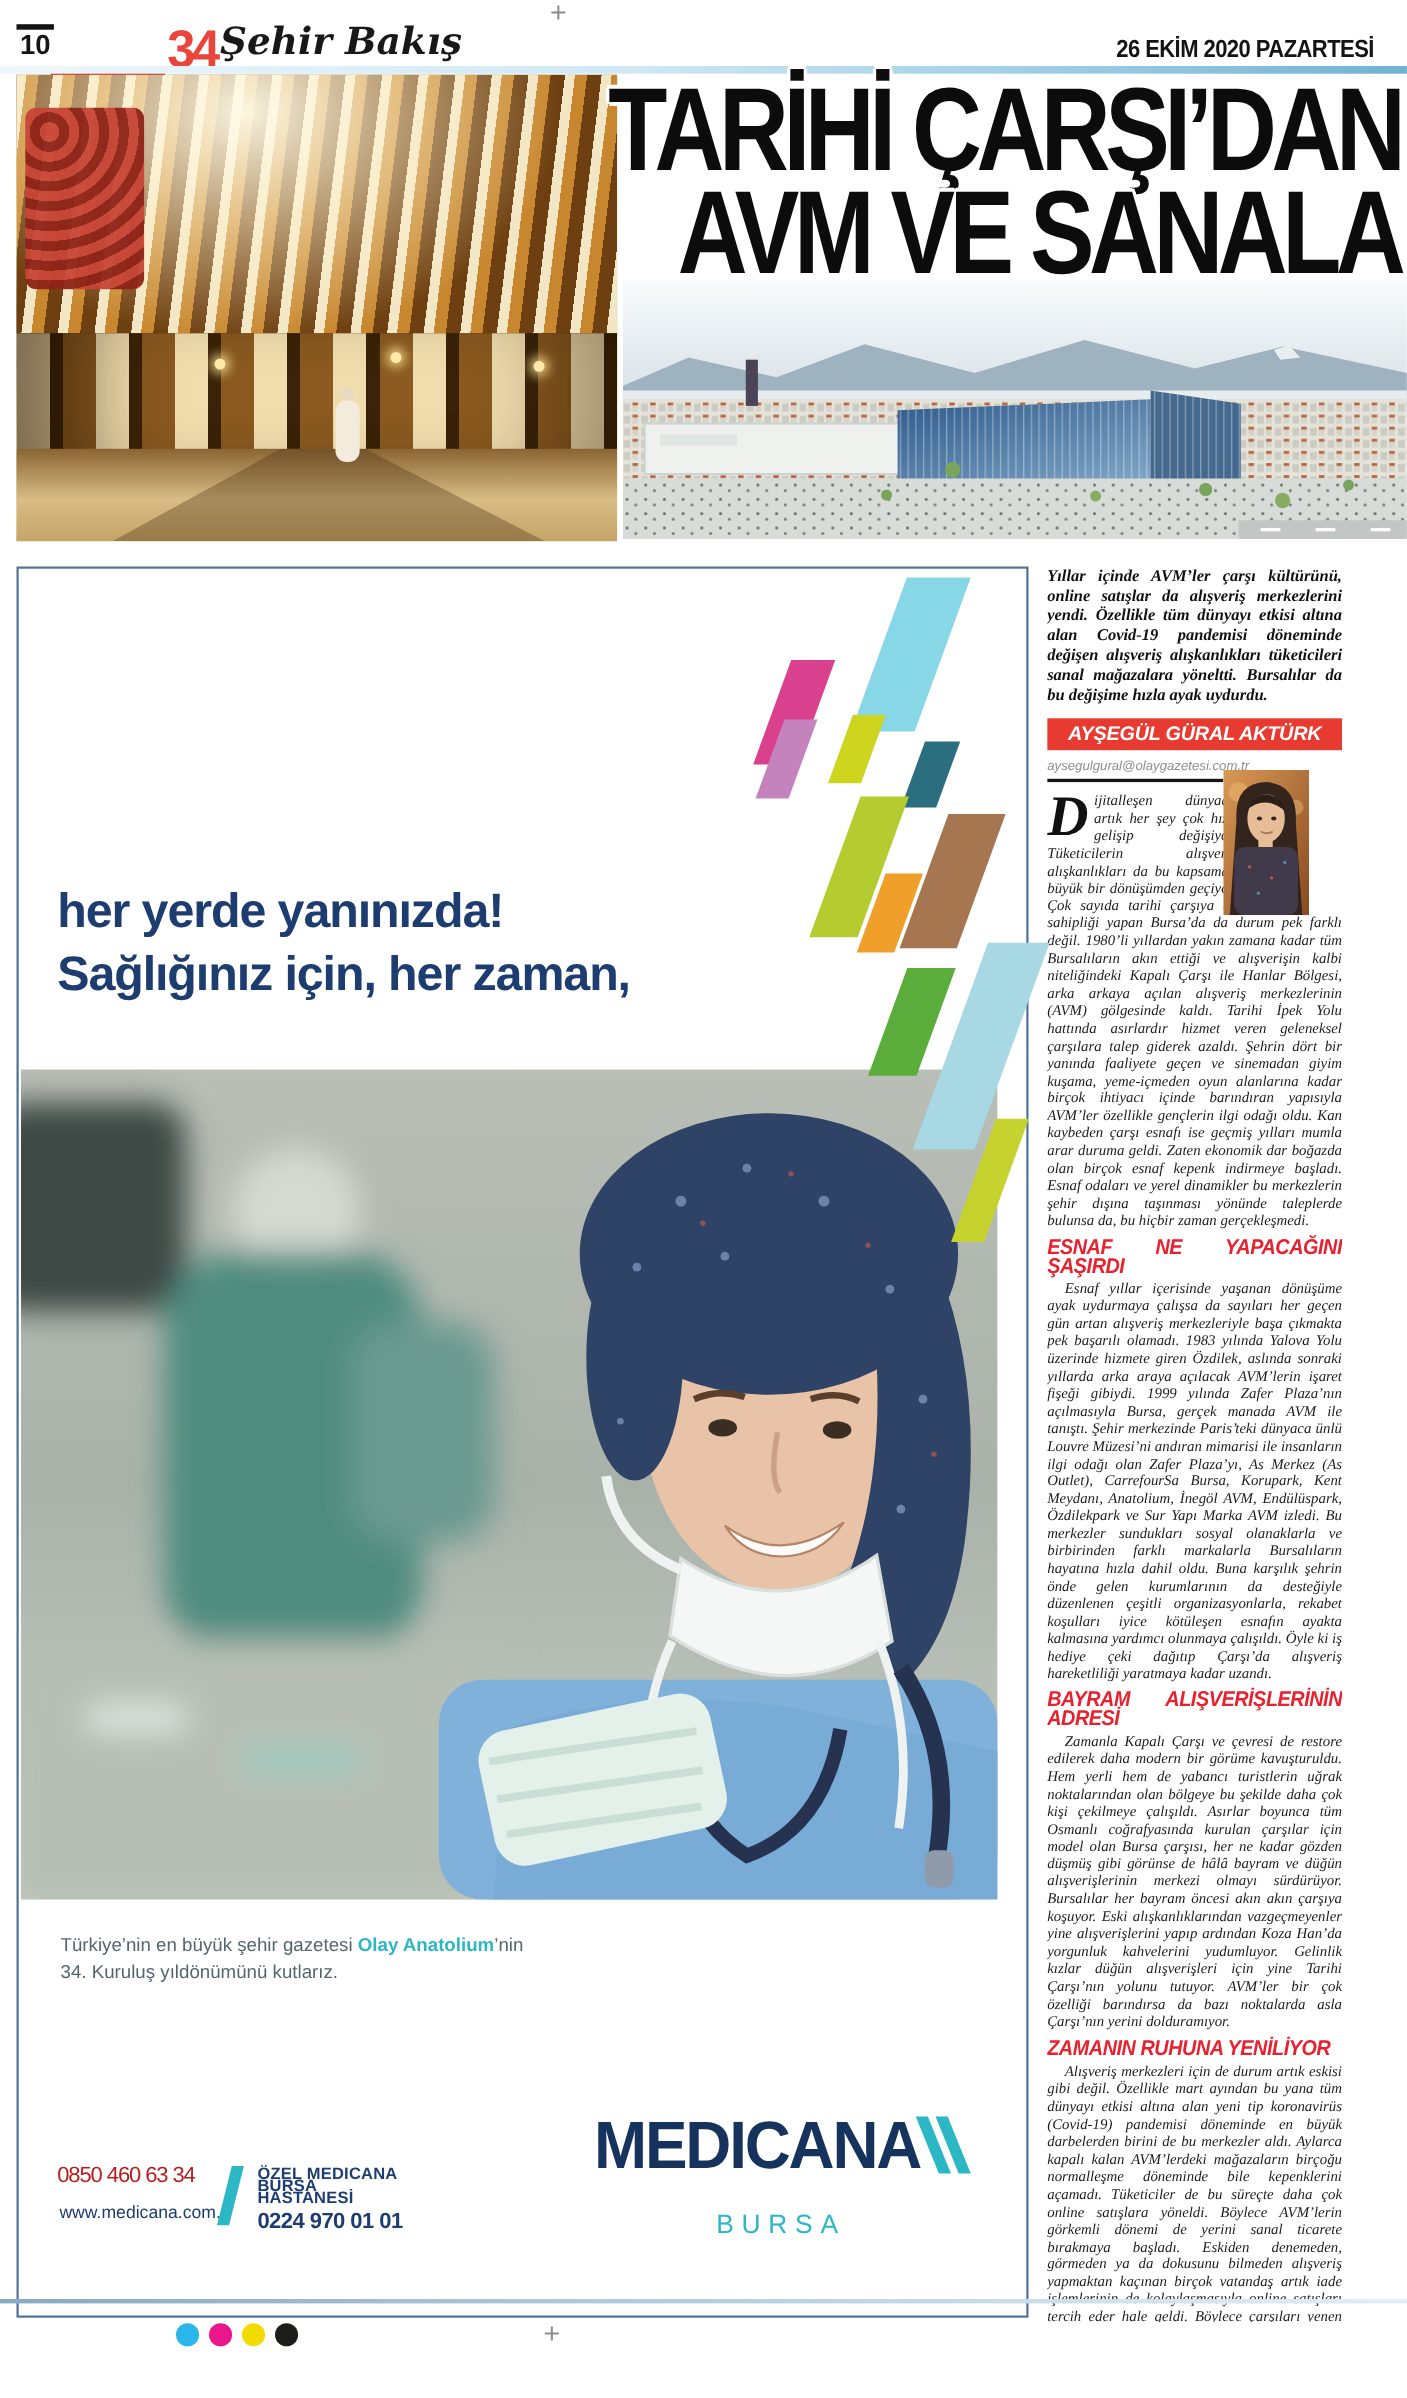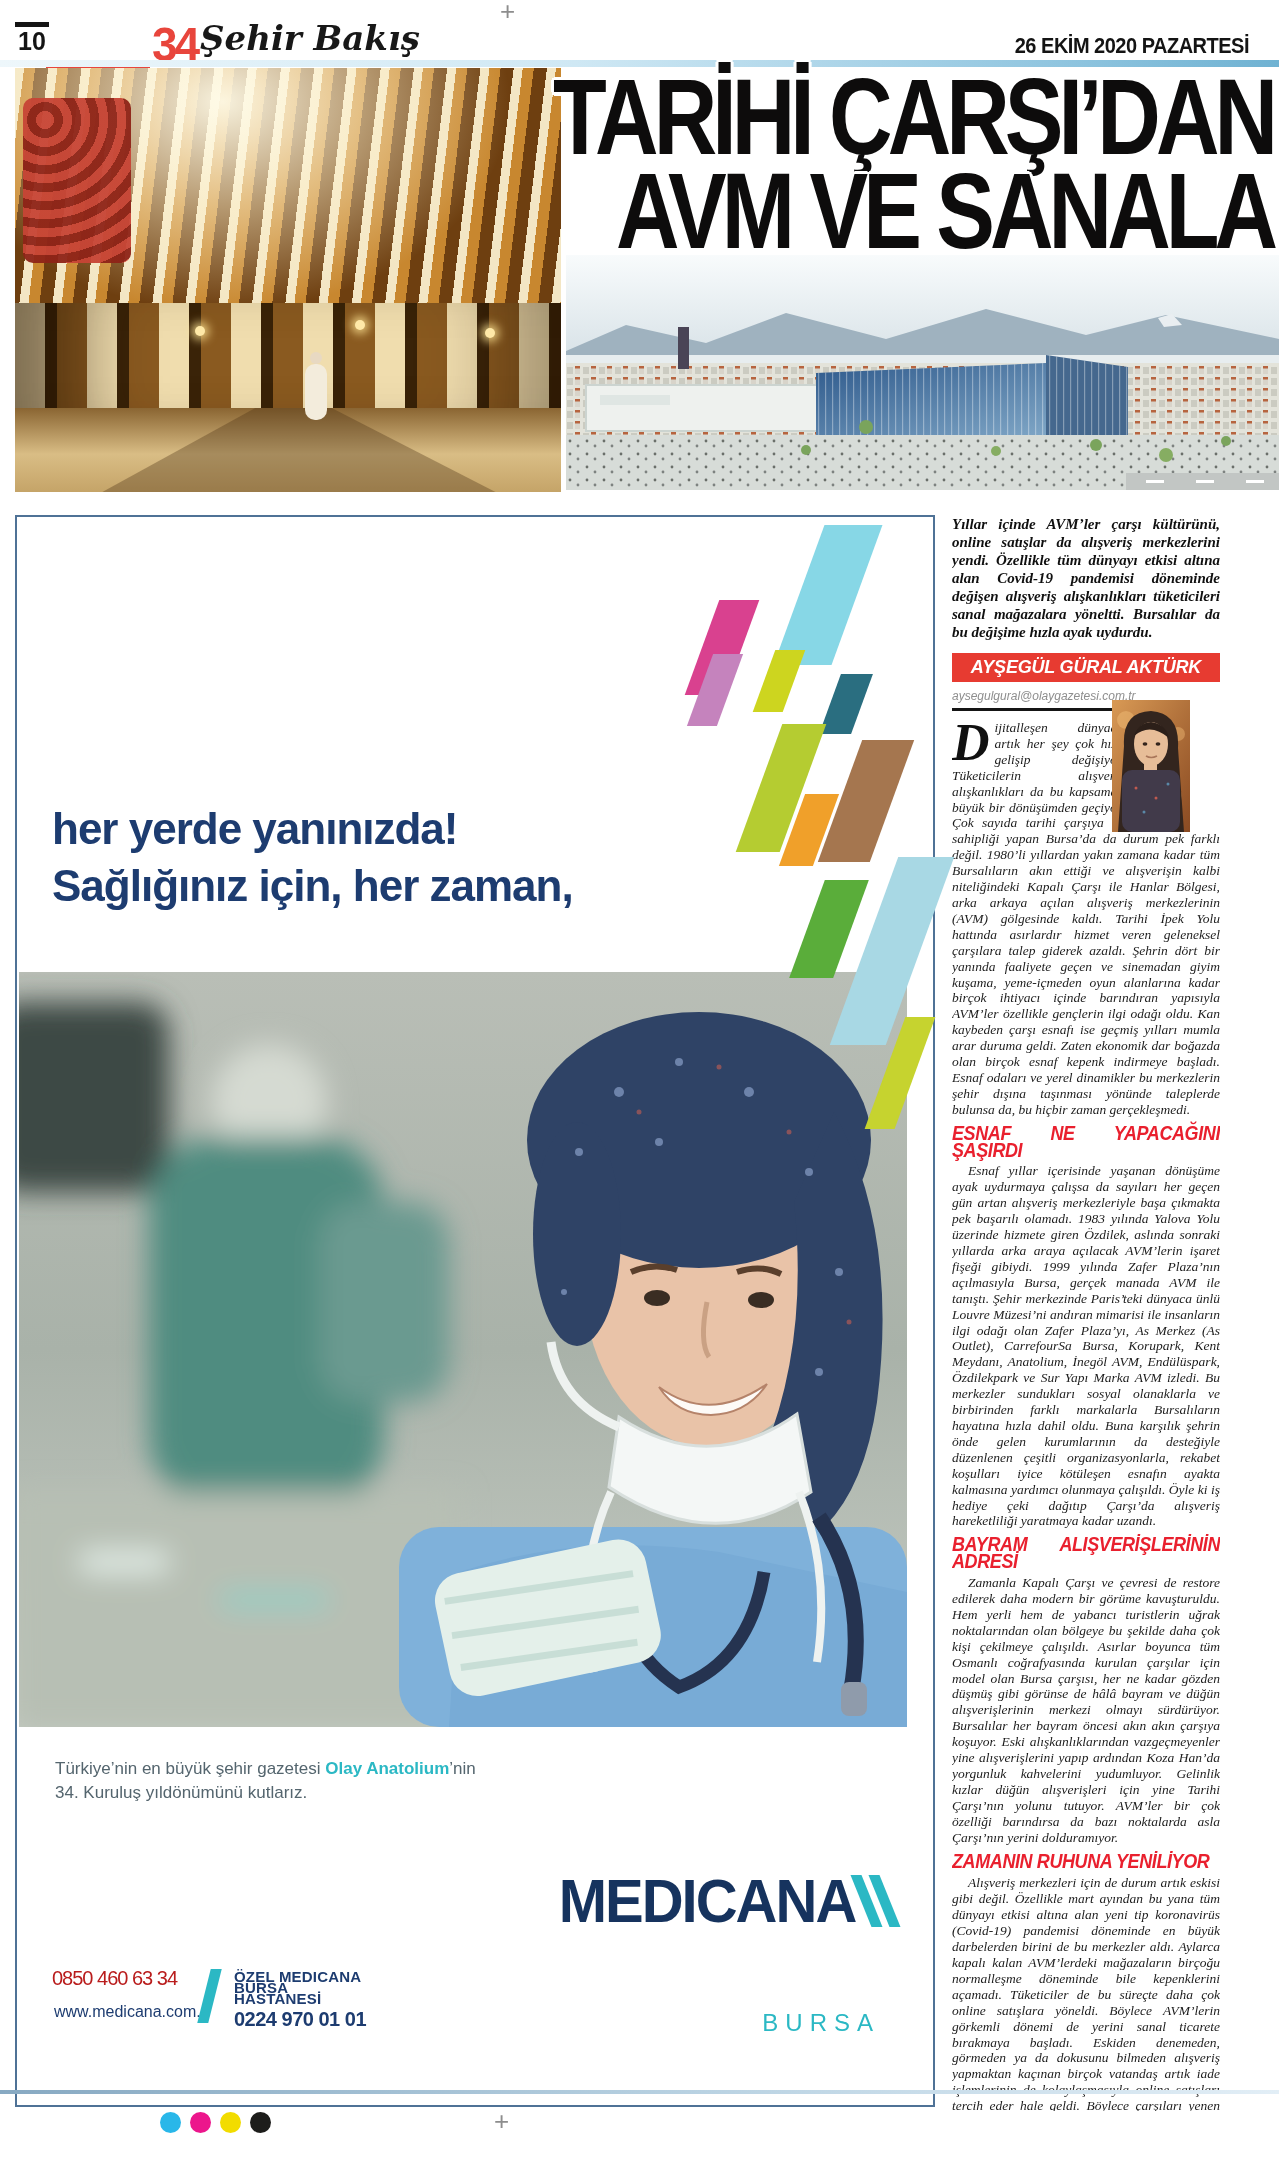--- a/index.html
+++ b/index.html
@@ -76,28 +76,28 @@
   #nurse-photo{position:absolute;left:2px;top:455px;width:888px;height:755px;overflow:hidden;z-index:2;}
   #congrats{position:absolute;left:38px;top:1240px;font-size:17px;line-height:24px;color:#54656e;}
   #congrats .hl{color:#2bb8c4;font-weight:700;}
   #contact{position:absolute;left:35px;top:1450px;height:70px;}
   #phone-main{position:absolute;left:0;top:0;font-size:20px;font-weight:400;color:#b91c1c;letter-spacing:-1px;white-space:nowrap;}
   #website{position:absolute;left:2px;top:36px;font-size:16px;color:#1d3c70;}
   #contact-stripe{position:absolute;left:152px;top:2px;width:11px;height:54px;background:#2bb8c4;transform:skewX(-14deg);}
   #hospital{position:absolute;left:182px;top:4px;color:#1d3c70;}
   #hospital .small{font-size:15px;font-weight:700;line-height:11px;letter-spacing:.2px;}
   #hospital .tel{font-size:20px;font-weight:700;margin-top:4px;letter-spacing:-0.5px;white-space:nowrap;}
-  #medicana-logo{position:absolute;left:523px;top:1354px;width:380px;text-align:center;}
+  #medicana-logo{position:absolute;left:523px;top:1404px;width:380px;}
   #medicana-logo .word{font-size:58px;font-weight:700;color:#16335e;letter-spacing:-2px;
                        transform:scaleY(1.05);display:inline-block;line-height:60px;}
   .slashes{display:inline-block;position:relative;width:46px;height:52px;vertical-align:-6px;}
   .slashes i{position:absolute;top:0;width:11px;height:52px;background:#2bb8c4;transform:skewX(22deg);}
   .slashes i:nth-child(1){left:6px;}
   .slashes i:nth-child(2){left:24px;}
-  #logo-city{position:absolute;left:523px;top:1492px;width:340px;text-align:right;font-size:24px;
+  #logo-city{position:absolute;left:523px;top:1492px;width:340px;text-align:center;font-size:24px;
              letter-spacing:7px;color:#2bb8c4;}
 
   
   #article{position:absolute;left:952px;top:515px;width:268px;height:1596px;overflow:hidden;font-style:italic;}
   #intro{font-family:"Liberation Serif",serif;font-weight:700;font-size:15px;line-height:18px;
          text-align:justify;color:#101010;}
   #byline-bar{margin-top:12px;height:29px;background:#e73b31;color:#fff;display:flex;
               align-items:center;justify-content:center;font-size:18px;font-weight:900;
               letter-spacing:-0.2px;}
   #author-email{margin-top:7px;font-size:12px;color:#8e8e8e;}

